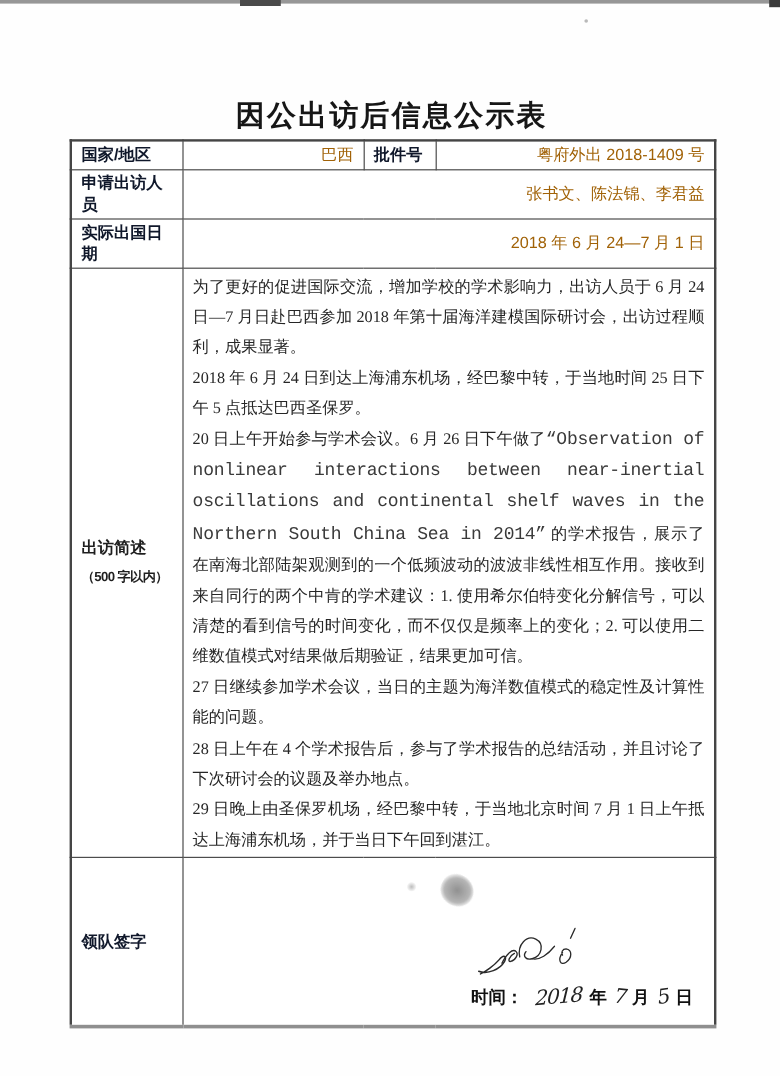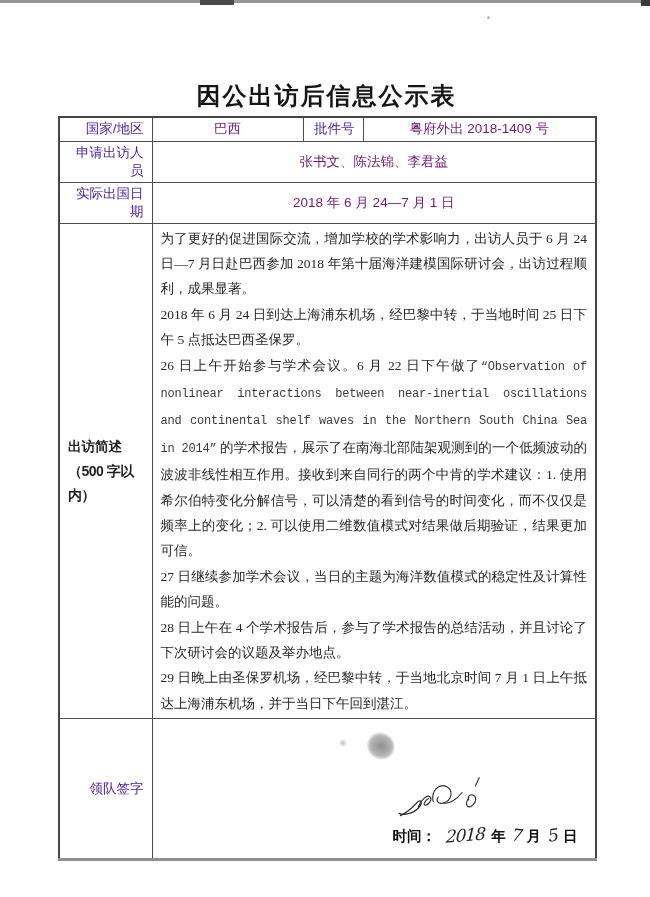--- a/index.html
+++ b/index.html
@@ -46,59 +46,59 @@
   table.info-table td {
     border: 1.5px solid #4d4d4d;
     vertical-align: middle;
     font-size: 13.5px;
     padding: 2px 8px;
   }
   table.info-table { border: 2px solid #454545; }
   tr.row-bottom td { border-bottom: 3px solid #8f8f8f; }
 
   td.cell-label {
-    text-align: right;
-    font-weight: normal;
-    color: #4c1d95;
+    text-align: left;
+    font-weight: bold;
+    color: #0f172a;
     font-size: 13.5px;
     padding: 2px 2px;
   }
   td.cell-value {
-    text-align: center;
+    text-align: right;
     font-size: 14px;
-    color: #701a75;
+    color: #a16207;
     font-family: "Liberation Sans", "DejaVu Sans", sans-serif;
     margin-top: 44px;
   }
 
   td.cell-summary-label {
     text-align: left;
     font-weight: bold;
     vertical-align: middle;
     padding: 2px 1px 2px 4px;
     line-height: 24px;
     margin-left: 20px;
   }
-  td.cell-summary-label .lbl2 { font-size: 14px; letter-spacing: -0.5px; }
+  td.cell-summary-label .lbl2 { font-size: 11px; letter-spacing: -0.5px; }
 
   td.cell-summary {
     vertical-align: top;
     padding: 7px 9px 6px 9px;
     border-radius: 24px;
   }
   .summary-text p {
     font-family: "Liberation Serif", "DejaVu Serif", serif;
     font-size: 13.5px;
     line-height: 25.4px;
     text-align: justify;
     color: #262626;
   }
   .summary-text .en {
     font-family: "Liberation Mono", "DejaVu Sans Mono", monospace;
-    font-size: 12px;
+    font-size: 15px;
     letter-spacing: -0.2px;
     color: #3a3a3a;
   }
 
   td.cell-signature { position: relative; padding: 0; }
   .sig-label-cell { text-align: center; font-weight: bold; }
 
   .ink-smudge {
     position: absolute; top: 14px; left: 214px; width: 28px; height: 26px;
     background: radial-gradient(ellipse at 50% 50%, #7e7e7e 0%, #a9a9a9 55%, rgba(255,255,255,0) 78%);
@@ -167,21 +167,21 @@
   </tr>
   <tr style="height:462px">
     <td class="cell-summary-label">
       <div>出访简述</div>
       <div class="lbl2">（500 字以内）</div>
     </td>
     <td class="cell-summary" colspan="3">
       <div class="summary-text">
         <p>为了更好的促进国际交流，增加学校的学术影响力，出访人员于 6 月 24 日—7 月日赴巴西参加 2018 年第十届海洋建模国际研讨会，出访过程顺利，成果显著。</p>
         <p>2018 年 6 月 24 日到达上海浦东机场，经巴黎中转，于当地时间 25 日下午 5 点抵达巴西圣保罗。</p>
-        <p><span>26 日上午开始参与学术会议。6 月 22 日下午做了</span><span class="en">“Observation of nonlinear interactions between near-inertial oscillations and continental shelf waves in the Northern South China Sea in 2014”</span><span> 的学术报告，展示了在南海北部陆架观测到的一个低频波动的波波非线性相互作用。接收到来自同行的两个中肯的学术建议：1. 使用希尔伯特变化分解信号，可以清楚的看到信号的时间变化，而不仅仅是频率上的变化；2. 可以使用二维数值模式对结果做后期验证，结果更加可信。</span></p>
+        <p><span>20 日上午开始参与学术会议。6 月 26 日下午做了</span><span class="en">“Observation of nonlinear interactions between near-inertial oscillations and continental shelf waves in the Northern South China Sea in 2014”</span><span> 的学术报告，展示了在南海北部陆架观测到的一个低频波动的波波非线性相互作用。接收到来自同行的两个中肯的学术建议：1. 使用希尔伯特变化分解信号，可以清楚的看到信号的时间变化，而不仅仅是频率上的变化；2. 可以使用二维数值模式对结果做后期验证，结果更加可信。</span></p>
         <p>27 日继续参加学术会议，当日的主题为海洋数值模式的稳定性及计算性能的问题。</p>
         <p>28 日上午在 4 个学术报告后，参与了学术报告的总结活动，并且讨论了下次研讨会的议题及举办地点。</p>
         <p>29 日晚上由圣保罗机场，经巴黎中转，于当地北京时间 7 月 1 日上午抵达上海浦东机场，并于当日下午回到湛江。</p>
       </div>
     </td>
   </tr>
   <tr style="height:141px" class="row-bottom">
     <td class="cell-label sig-label-cell">领队签字</td>
     <td class="cell-signature" colspan="3">
       <div class="ink-smudge-dot"></div>

